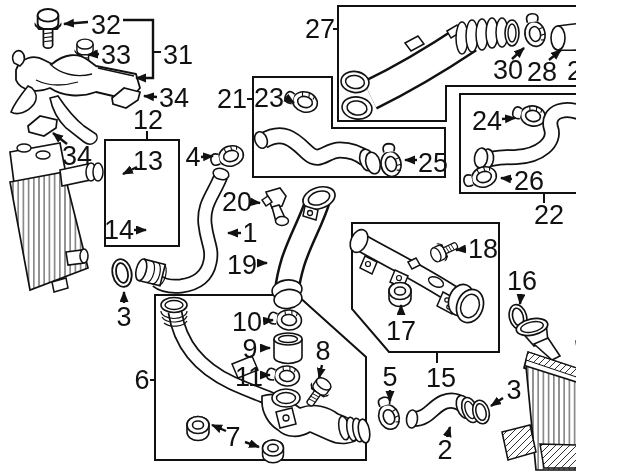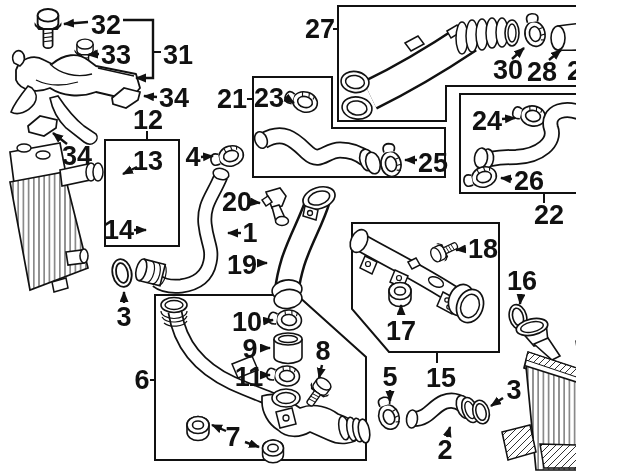--- a/index.html
+++ b/index.html
@@ -1,16 +1,16 @@
 <!DOCTYPE html>
 <html><head>
 <meta charset="utf-8">
 <style>
   html,body{margin:0;padding:0;background:#fff;}
-  .stage{position:relative;width:576px;height:471px;background:#fef9c3;overflow:hidden;font-weight:bold;}
+  .stage{position:relative;width:576px;height:471px;background:#fef9c3;overflow:hidden;}
   svg{display:block;}
   text.callout{
     font-family:"Liberation Sans", sans-serif;
     font-size:27px;
     fill:#111;
     text-anchor:middle;
     cursor:pointer;
   }
   .box{fill:#ffffff;stroke:#111;stroke-width:2;}
   .leader{stroke:#111;stroke-width:2.4;fill:none;}

